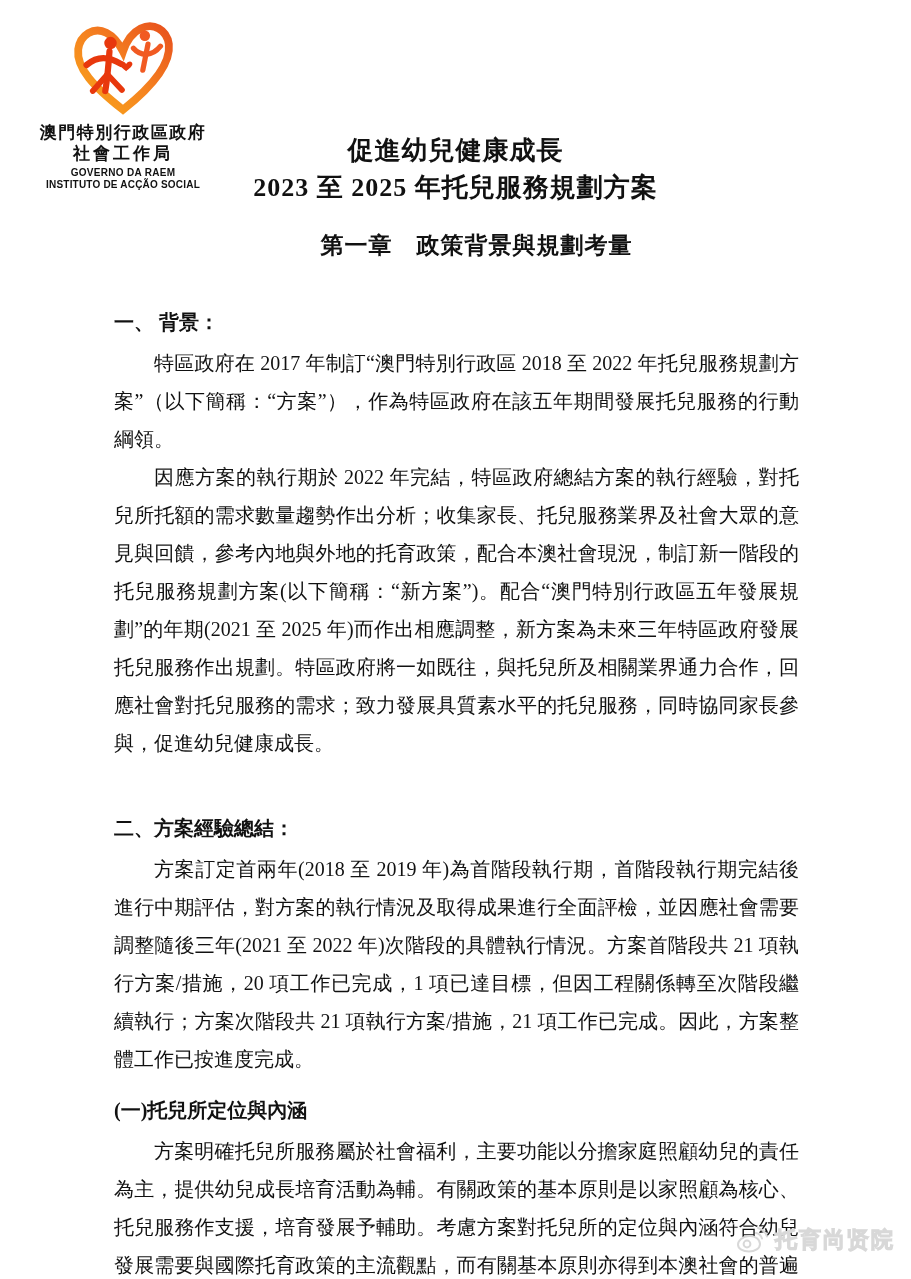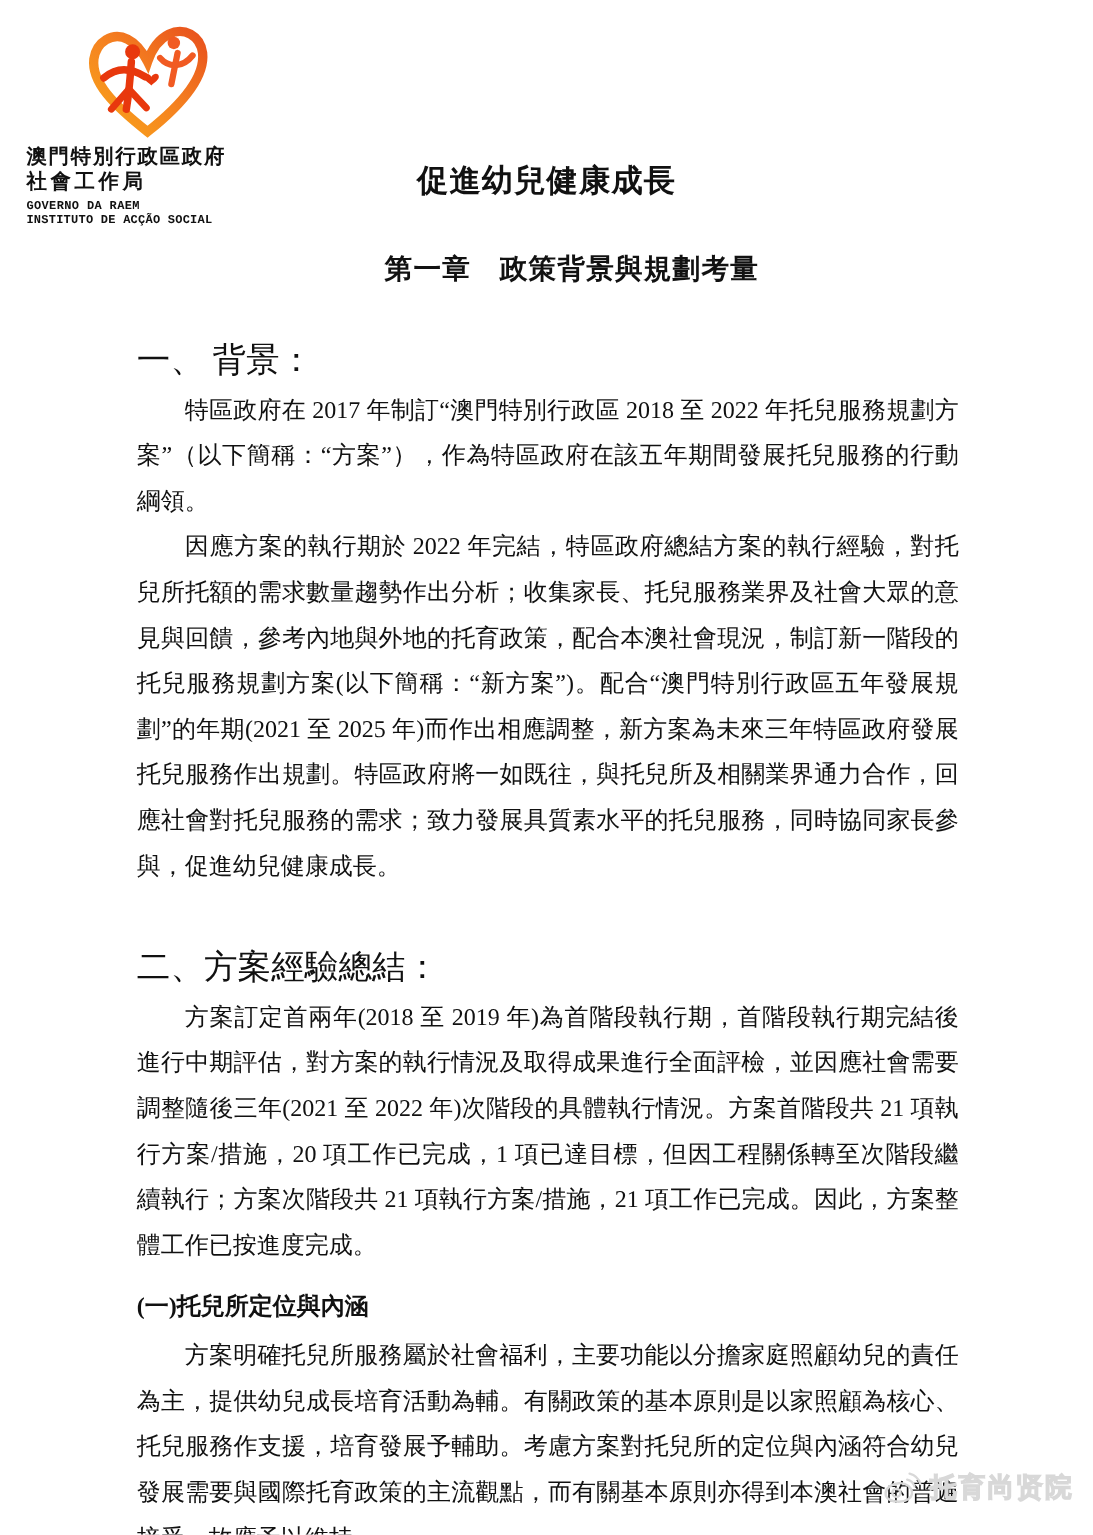--- a/index.html
+++ b/index.html
@@ -11,50 +11,50 @@
     color: #111111;
     font-family: "Liberation Serif", "DejaVu Serif", serif;
     overflow: hidden;
   }
   
   .logo-block {
     position: absolute;
     left: 22px;
     top: 16px;
     width: 202px;
-    text-align: left;
-    font-family: Liberation Mono, monospace;
+    text-align: center;
+    font-family: Liberation Sans, sans-serif;
     line-height: 1;
   }
   .logo-heart { display: block; margin: 0 auto 6px auto; }
   .org-zh1 { font-size: 17px; font-weight: bold; letter-spacing: 1.5px; line-height: 21px; white-space: nowrap; }
   .org-zh2 { font-size: 17px; font-weight: bold; letter-spacing: 3px; line-height: 21px; }
   .org-pt1 { font-size: 10px; font-weight: bold; line-height: 12px; letter-spacing: 0.3px; margin-top: 3px; }
   .org-pt2 { font-size: 10px; font-weight: bold; line-height: 12px; letter-spacing: 0.2px; }
   
   .doc-title {
     padding-top: 132px;
     text-align: center;
     font-weight: bold;
     font-size: 26px;
     line-height: 37px;
     letter-spacing: 1px;
   }
   .chapter {
-    margin-top: 40px;
+    margin-top: 24px;
     text-align: center;
     font-weight: bold;
     font-size: 23px;
     line-height: 32px;
     letter-spacing: 1px;
     padding-left: 42px;
   }
   
   .content { padding: 0 112px 0 114px; }
-  .sec-heading { font-weight: normal; font-size: 28px; line-height: 32px; }
+  .sec-heading { font-weight: bold; font-size: 20px; line-height: 32px; }
   .sec-heading.first { margin-top: 44px; }
   .sec-heading.second { margin-top: 50px; }
   .content p {
     margin: 6px 0 0 0;
     font-size: 20px;
     line-height: 38px;
     text-align: justify;
     text-justify: inter-ideograph;
     text-indent: 2em;
   }
@@ -103,20 +103,21 @@
       <path d="M63,46 c-2.5,-3.5 -6,-2.5 -6,0 c0,2.5 3.5,4.5 6,7 c2.5,-2.5 6,-4.5 6,-7 c0,-2.5 -3.5,-3.5 -6,0 Z" fill="#E8380D"></path>
     </svg>
     <div class="org-zh1">澳門特別行政區政府</div>
     <div class="org-zh2">社會工作局</div>
     <div class="org-pt1">GOVERNO DA RAEM</div>
     <div class="org-pt2">INSTITUTO DE ACÇÃO SOCIAL</div>
   </div>
 
   <div class="doc-title">
     <div>促進幼兒健康成長</div>
+    <div>2023 至 2025 年托兒服務規劃方案</div>
   </div>
 
   <div class="chapter">第一章　政策背景與規劃考量</div>
 
   <div class="content">
 
     <div class="sec-heading first">一、 背景：</div>
     <p>特區政府在 2017 年制訂“澳門特別行政區 2018 至 2022 年托兒服務規劃方案”（以下簡稱：“方案”），作為特區政府在該五年期間發展托兒服務的行動綱領。</p>
     <p class="no-gap">因應方案的執行期於 2022 年完結，特區政府總結方案的執行經驗，對托兒所托額的需求數量趨勢作出分析；收集家長、托兒服務業界及社會大眾的意見與回饋，參考內地與外地的托育政策，配合本澳社會現況，制訂新一階段的托兒服務規劃方案(以下簡稱：“新方案”)。配合“澳門特別行政區五年發展規劃”的年期(2021 至 2025 年)而作出相應調整，新方案為未來三年特區政府發展托兒服務作出規劃。特區政府將一如既往，與托兒所及相關業界通力合作，回應社會對托兒服務的需求；致力發展具質素水平的托兒服務，同時協同家長參與，促進幼兒健康成長。</p>
 

